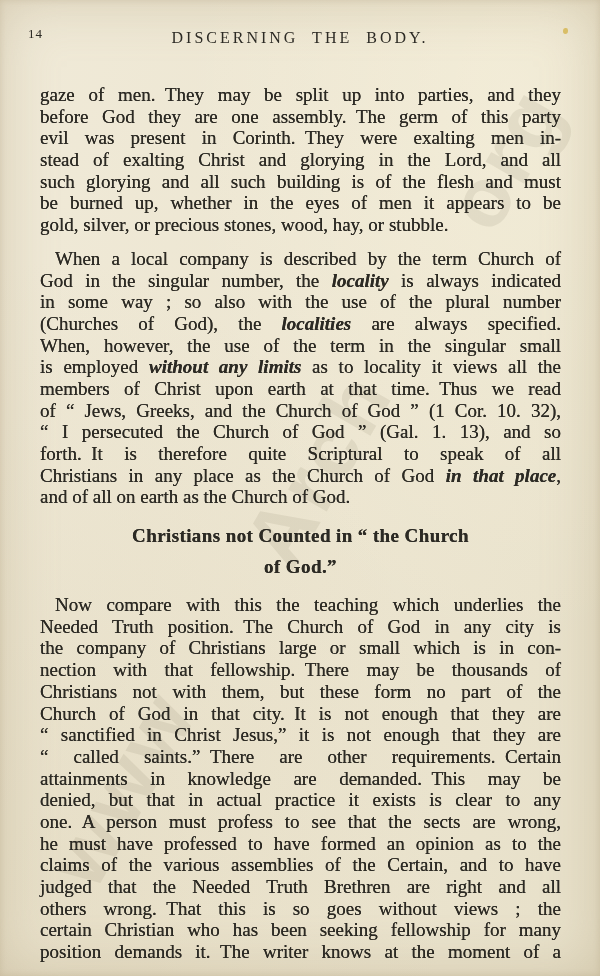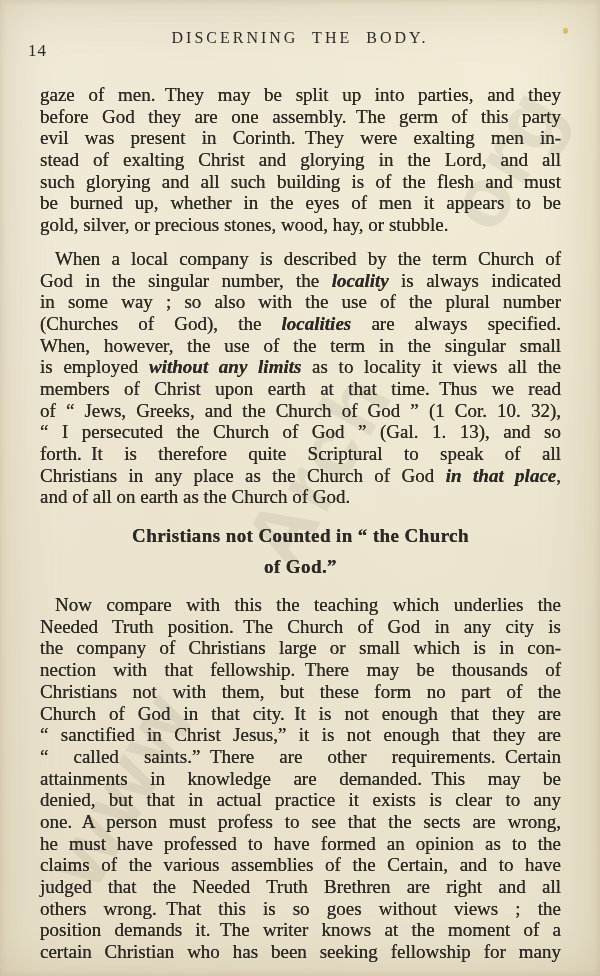--- a/index.html
+++ b/index.html
@@ -33,22 +33,22 @@
   #wm-2{left:432px; top:110px;}
   .speck{
     position:absolute;left:563px;top:28px;width:5px;height:6px;
     background:#d3b244;border-radius:50% 40% 55% 45%;opacity:.75;
   }
   
   #header{
     position:absolute;top:26px;left:28px;right:28px;height:22px;
   }
   #page-number{
-    position:absolute;left:0;top:15px;
-    font-size:17px;letter-spacing:1px;text-align:right;
+    position:absolute;left:0;top:0;
+    font-size:13px;letter-spacing:1px;text-align:right;
   }
   #running-title{
     position:absolute;left:0;right:0;top:3px;
     text-align:center;
     font-size:16px;
     letter-spacing:3px;
     word-spacing:7px;
   }
   
   #body-text{
@@ -132,18 +132,18 @@
         <div class="line">Church of God in that city. It is not enough that they are</div>
         <div class="line">“ sanctified in Christ Jesus,” it is not enough that they are</div>
         <div class="line">“ called saints.” There are other requirements. Certain</div>
         <div class="line">attainments in knowledge are demanded. This may be</div>
         <div class="line">denied, but that in actual practice it exists is clear to any</div>
         <div class="line">one. A person must profess to see that the sects are wrong,</div>
         <div class="line">he must have professed to have formed an opinion as to the</div>
         <div class="line">claims of the various assemblies of the Certain, and to have</div>
         <div class="line">judged that the Needed Truth Brethren are right and all</div>
         <div class="line">others wrong. That this is so goes without views ; the</div>
+        <div class="line">certain Christian who has been seeking fellowship for many</div>
         <div class="line">position demands it. The writer knows at the moment of a</div>
-        <div class="line">certain Christian who has been seeking fellowship for many</div>
       </div>
     </div>
 
 </div>
 
 </body></html>

